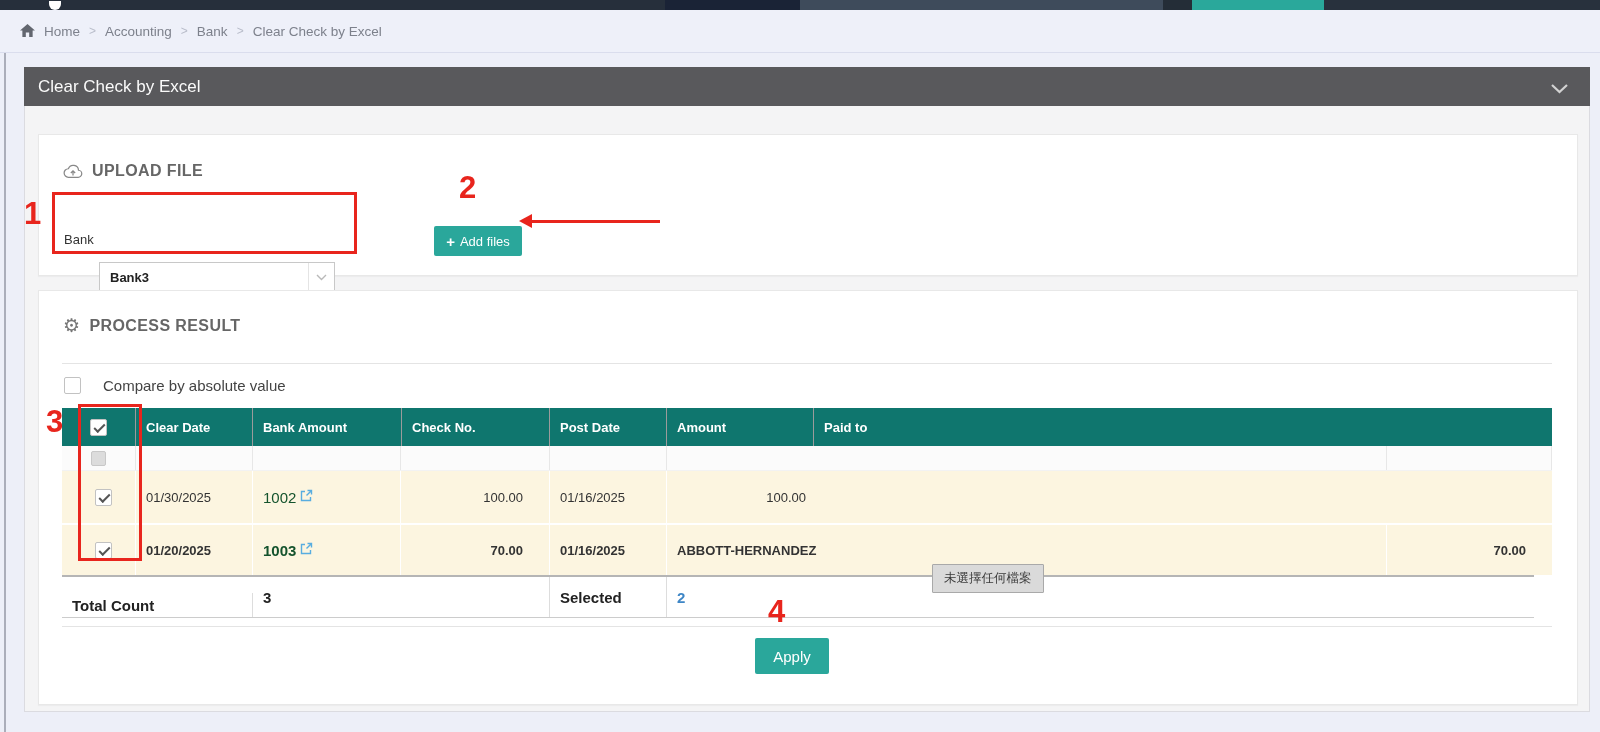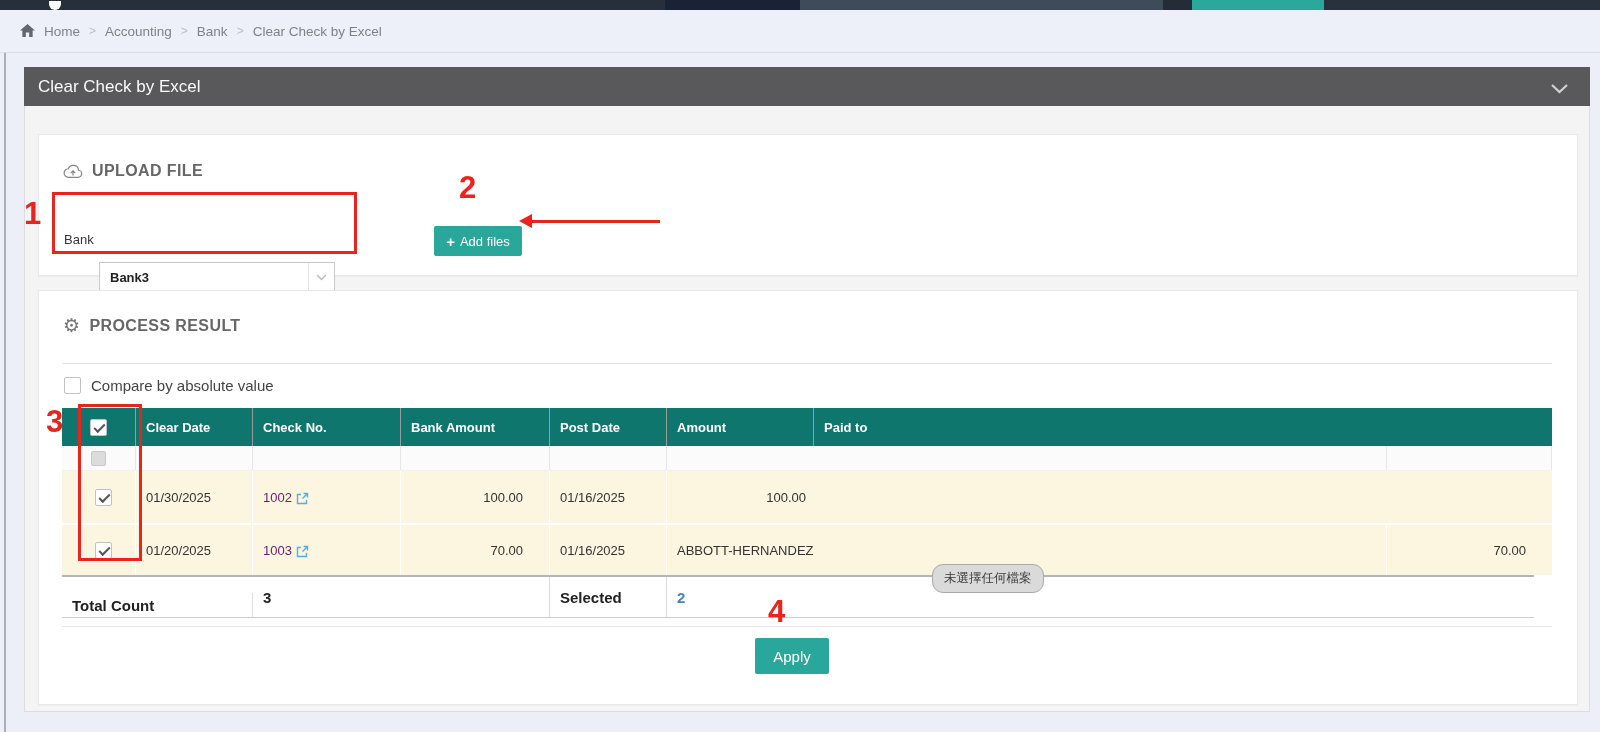--- a/index.html
+++ b/index.html
@@ -49,53 +49,53 @@
     display:flex; align-items:center; justify-content:center; }
   .btn-teal { background:#2aa79b; color:#fff; border:none; border-radius:2px; cursor:pointer;
     font-family:"Liberation Sans","DejaVu Sans",sans-serif; }
   .add-files-button { position:absolute; left:395px; top:91px; width:88px; height:30px; font-size:13px;
     display:flex; align-items:center; justify-content:center; gap:5px; }
   .plus-glyph { font-weight:bold; font-size:15px; line-height:1; }
 
   
   .hr { position:absolute; left:23px; width:1490px; border-top:1px solid #e4e4e4; }
   .hr1 { top:72px; } .hr2 { top:335px; }
-  .compare-row { position:absolute; left:25px; top:86px; display:flex; align-items:center; gap:10px; }
+  .compare-row { position:absolute; left:25px; top:86px; display:flex; align-items:center; gap:22px; }
   .cb { width:17px; height:17px; background:#fff; border:1px solid #c2c2c2; border-radius:2px; position:relative; cursor:pointer; }
   .cb.checked::after { content:""; position:absolute; left:3px; top:4px; width:9px; height:4px;
     border-left:2px solid #555; border-bottom:2px solid #555; transform:rotate(-45deg); }
   .cb.disabled { width:15px; height:15px; background:#dcdcdc; border:1px solid #c8c8c8; cursor:default; }
   .compare-label { font-size:15px; color:#444; }
 
   
   .checks-table { position:absolute; left:23px; top:117px; }
   .t-hrow { display:flex; height:38px; background:#0f766e; }
   .t-hcell { display:flex; align-items:center; padding-left:10px; color:#fff; font-size:13px; font-weight:bold;
     border-right:1px solid #9b9b9b; }
   .t-hcell:last-child { border-right:none; }
   .c0 { width:74px; justify-content:center; padding-left:0; }
   .c1 { width:117px; } .c2 { width:148px; } .c3 { width:149px; } .c4 { width:117px; } .c5 { width:720px; }
   .c6 { width:147px; } .c6b { width:165px; }
   .t-frow { display:flex; height:25px; background:#fbfbfb; border-bottom:1px solid #f2f2f2; }
   .t-fcell { border-right:1px solid #e7e7e7; display:flex; align-items:center; justify-content:center; }
   .t-row { display:flex; height:52px; background:#fcf5e0; }
-  .t-row + .t-row { border-top:2px solid #fff; }
+  .t-row + .t-row { border-top:2px solid #fff;font-weight:bold; }
   .t-cell { display:flex; align-items:center; padding-left:10px; font-size:13px; color:#333; border-right:1px solid #fff; }
   .t-cell:last-child { border-right:none; }
   .t-cell.num { justify-content:flex-end; padding-right:26px; padding-left:0; }
-  .check-link { color:#701a75; text-decoration:none; display:inline-flex; align-items:flex-end; gap:4px; font-size:13px; cursor:pointer; }
+  .check-link { color:#14532d; text-decoration:none; display:inline-flex; align-items:flex-start; gap:4px; font-size:15px; cursor:pointer; }
   .t-foot { display:flex; height:43px; width:1472px; background:#fff; border-top:2px solid #b5b5b5; border-bottom:1px solid #cccccc; }
   .t-tcell { display:flex; align-items:center; padding-left:10px; font-size:15px; font-weight:bold; color:#222;
     border-right:1px solid #ddd; }
   .t-tcell:last-child { border-right:none; }
   .f0 { width:191px;margin-top:16px; } .f1 { width:297px; } .f2 { width:117px; } .f3 { width:867px; }
   .selected-count { color:#3e86c6; }
 
   .file-tooltip { position:absolute; left:893px; top:273px; background:#dadada; border:1px solid #a9a9a9;
-    border-radius:11px; padding:5px 11px; font-size:12.5px; color:#3a3a3a; z-index:10;
+    border-radius:1px; padding:5px 11px; font-size:12.5px; color:#3a3a3a; z-index:10;
     font-family:Liberation Mono, monospace; }
   .apply-button { position:absolute; left:716px; top:347px; width:74px; height:36px; font-size:15px; }
 
   
   .ann { position:absolute; z-index:50; }
   .ann-num { color:#e8251d; font-size:31px; font-weight:800; line-height:1; }
   .ann-box { border:3px solid #e8251d; }
   .ann-1 { left:24px; top:198px; }
   .ann-box1 { left:52px; top:192px; width:305px; height:62px; }
   .ann-2 { left:459px; top:172px; }
@@ -181,22 +181,22 @@
           <span class="compare-label">Compare by absolute value</span>
         </div>
 
         <div class="checks-table">
 
           <div class="t-hrow">
             <div class="t-hcell c0">
               <span class="cb checked"></span>
             </div>
             <div class="t-hcell c1">Clear Date</div>
+            <div class="t-hcell c3">Bank Amount</div>
             <div class="t-hcell c2">Check No.</div>
-            <div class="t-hcell c3">Bank Amount</div>
             <div class="t-hcell c4">Post Date</div>
             <div class="t-hcell c6">Amount</div>
             <div class="t-hcell c5">Paid to</div>
           </div>
 
           <div class="t-frow">
             <div class="t-fcell c0">
                 <span class="cb disabled"></span>
               </div>
             <div class="t-fcell c1"></div>

